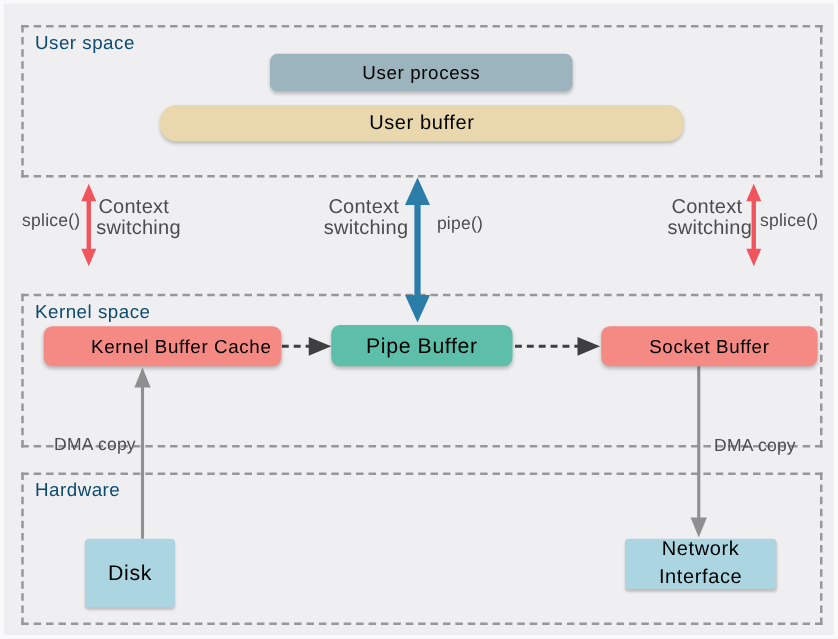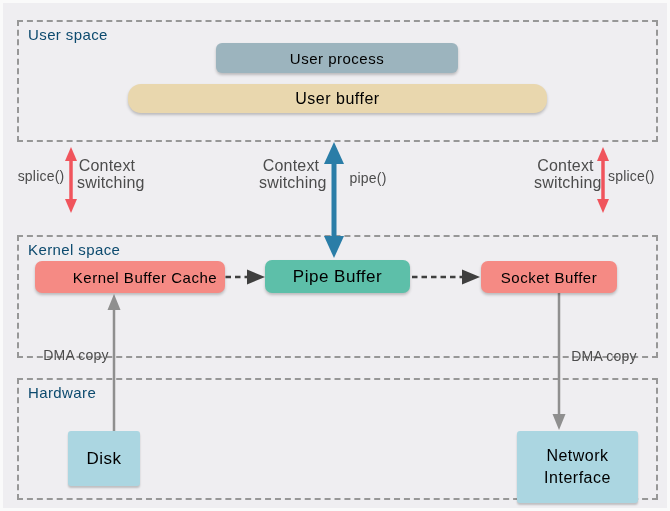--- a/index.html
+++ b/index.html
@@ -33,26 +33,26 @@
     text-align:center;
   }
   .node-user-process{left:213px;top:40px;width:242px;height:30px;
     background:var(--user-process,#9cb4be);border-radius:6px;font-size:15px;}
   .node-user-buffer{left:125px;top:81px;width:419px;height:29px;
     background:var(--user-buffer,#e9d7ae);border-radius:13px;font-size:16px;}
   .node-kbc{left:32px;top:258px;width:160px;height:32px;
     background:var(--buffer-red,#f58a84);border-radius:7px;font-size:15px;padding-left:30px;}
   .node-pipe{left:262px;top:257px;width:145px;height:33px;
     background:var(--pipe-teal,#5dbfa9);border-radius:7px;font-size:17px;text-align:right;}
-  .node-socket{left:478px;top:258px;width:136px;height:32px;
+  .node-socket{left:478px;top:258px;width:173px;height:32px;
     background:var(--buffer-red,#f58a84);border-radius:7px;font-size:15px;}
   .node-disk{left:65px;top:428px;width:72px;height:55px;
     background:var(--hardware-blue,#abd6e1);border-radius:3px;font-size:17px;
     box-shadow:0 2px 2px rgba(0,0,0,.2);}
-  .node-nic{left:514px;top:428px;width:121px;height:72px;
+  .node-nic{left:497px;top:428px;width:121px;height:40px;
     background:var(--hardware-blue,#abd6e1);border-radius:3px;font-size:16px;
     box-shadow:0 2px 2px rgba(0,0,0,.2);line-height:1.35;padding:0 12px;box-sizing:border-box;}
 
   .lbl{
     position:absolute;color:#4c4c4c;font-size:16px;line-height:17px;
     text-align:center;letter-spacing:.2px;
   }
   .lbl-splice-left{left:12px;top:165px;width:52px;font-size:14px;}
   .lbl-ctx-left{left:74px;top:154px;width:60px;}
   .lbl-ctx-center{left:256px;top:154px;width:64px;}

